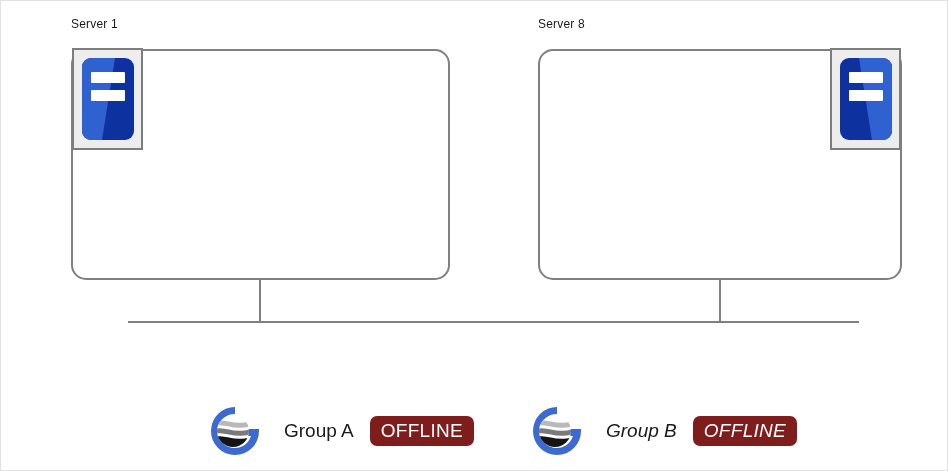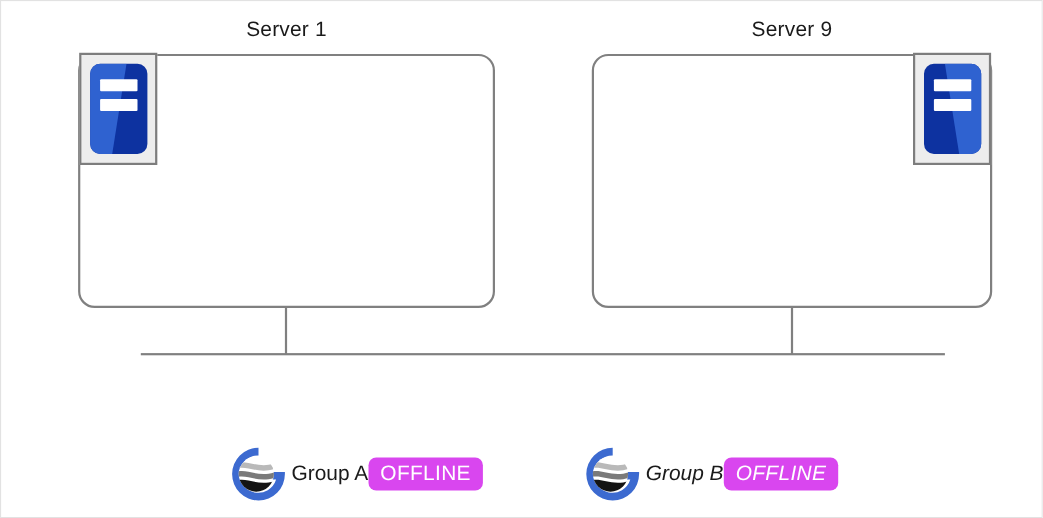--- a/index.html
+++ b/index.html
@@ -18,23 +18,22 @@
     width: 948px;
     height: 471px;
     background: #ffffff;
     box-sizing: border-box;
     border: 1px solid #e2e2e2;
   }
 
   
   .server-title {
     position: absolute;
-    font-size: 19px;
+    font-size: 12px;
     color: #1a1a1a;
-    text-align: center;
     letter-spacing: 0.2px;
     white-space: nowrap;
   }
   #title-server-1 { left: 70px;  width: 379px; top: 16px; }
   #title-server-2 { left: 537px; width: 364px; top: 16px; }
 
   
   .server-box {
     position: absolute;
     border: 2px solid #808080;
@@ -117,26 +116,27 @@
     top: 404px;
   }
   #group-entry-a { left: 208px; }
   #group-entry-b { left: 530px; font-style: italic; }
 
   .group-icon { width: 52px; height: 52px; flex: 0 0 auto; }
 
   .group-label {
     font-size: 19px;
     color: #1a1a1a;
-    margin-left: 4px;
+    margin-left: 23px;
     white-space: nowrap;
   }
 
   .status-badge {
-    background: #d946ef;
+    margin-left: 16px;
+    background: #7f1d1d;
     color: #ffffff;
     font-size: 19px;
     letter-spacing: 0.3px;
     padding: 5px 11px 6px 11px;
     border-radius: 7px;
     white-space: nowrap;
     line-height: 1;
   }
 </style>
 </head>
@@ -149,21 +149,21 @@
   <div class="server-box" id="server-box-1"></div>
 
   <div class="server-icon-frame" id="server-icon-frame-1">
     <div class="server-glyph">
       <div class="sheen"></div>
       <div class="bar b1"></div>
       <div class="bar b2"></div>
     </div>
   </div>
 
-  <div class="server-title" id="title-server-2">Server 9</div>
+  <div class="server-title" id="title-server-2">Server 8</div>
 
   <div class="server-box" id="server-box-2"></div>
 
   <div class="server-icon-frame" id="server-icon-frame-2">
     <div class="server-glyph">
       <div class="sheen right"></div>
       <div class="bar b1"></div>
       <div class="bar b2"></div>
     </div>
   </div>

